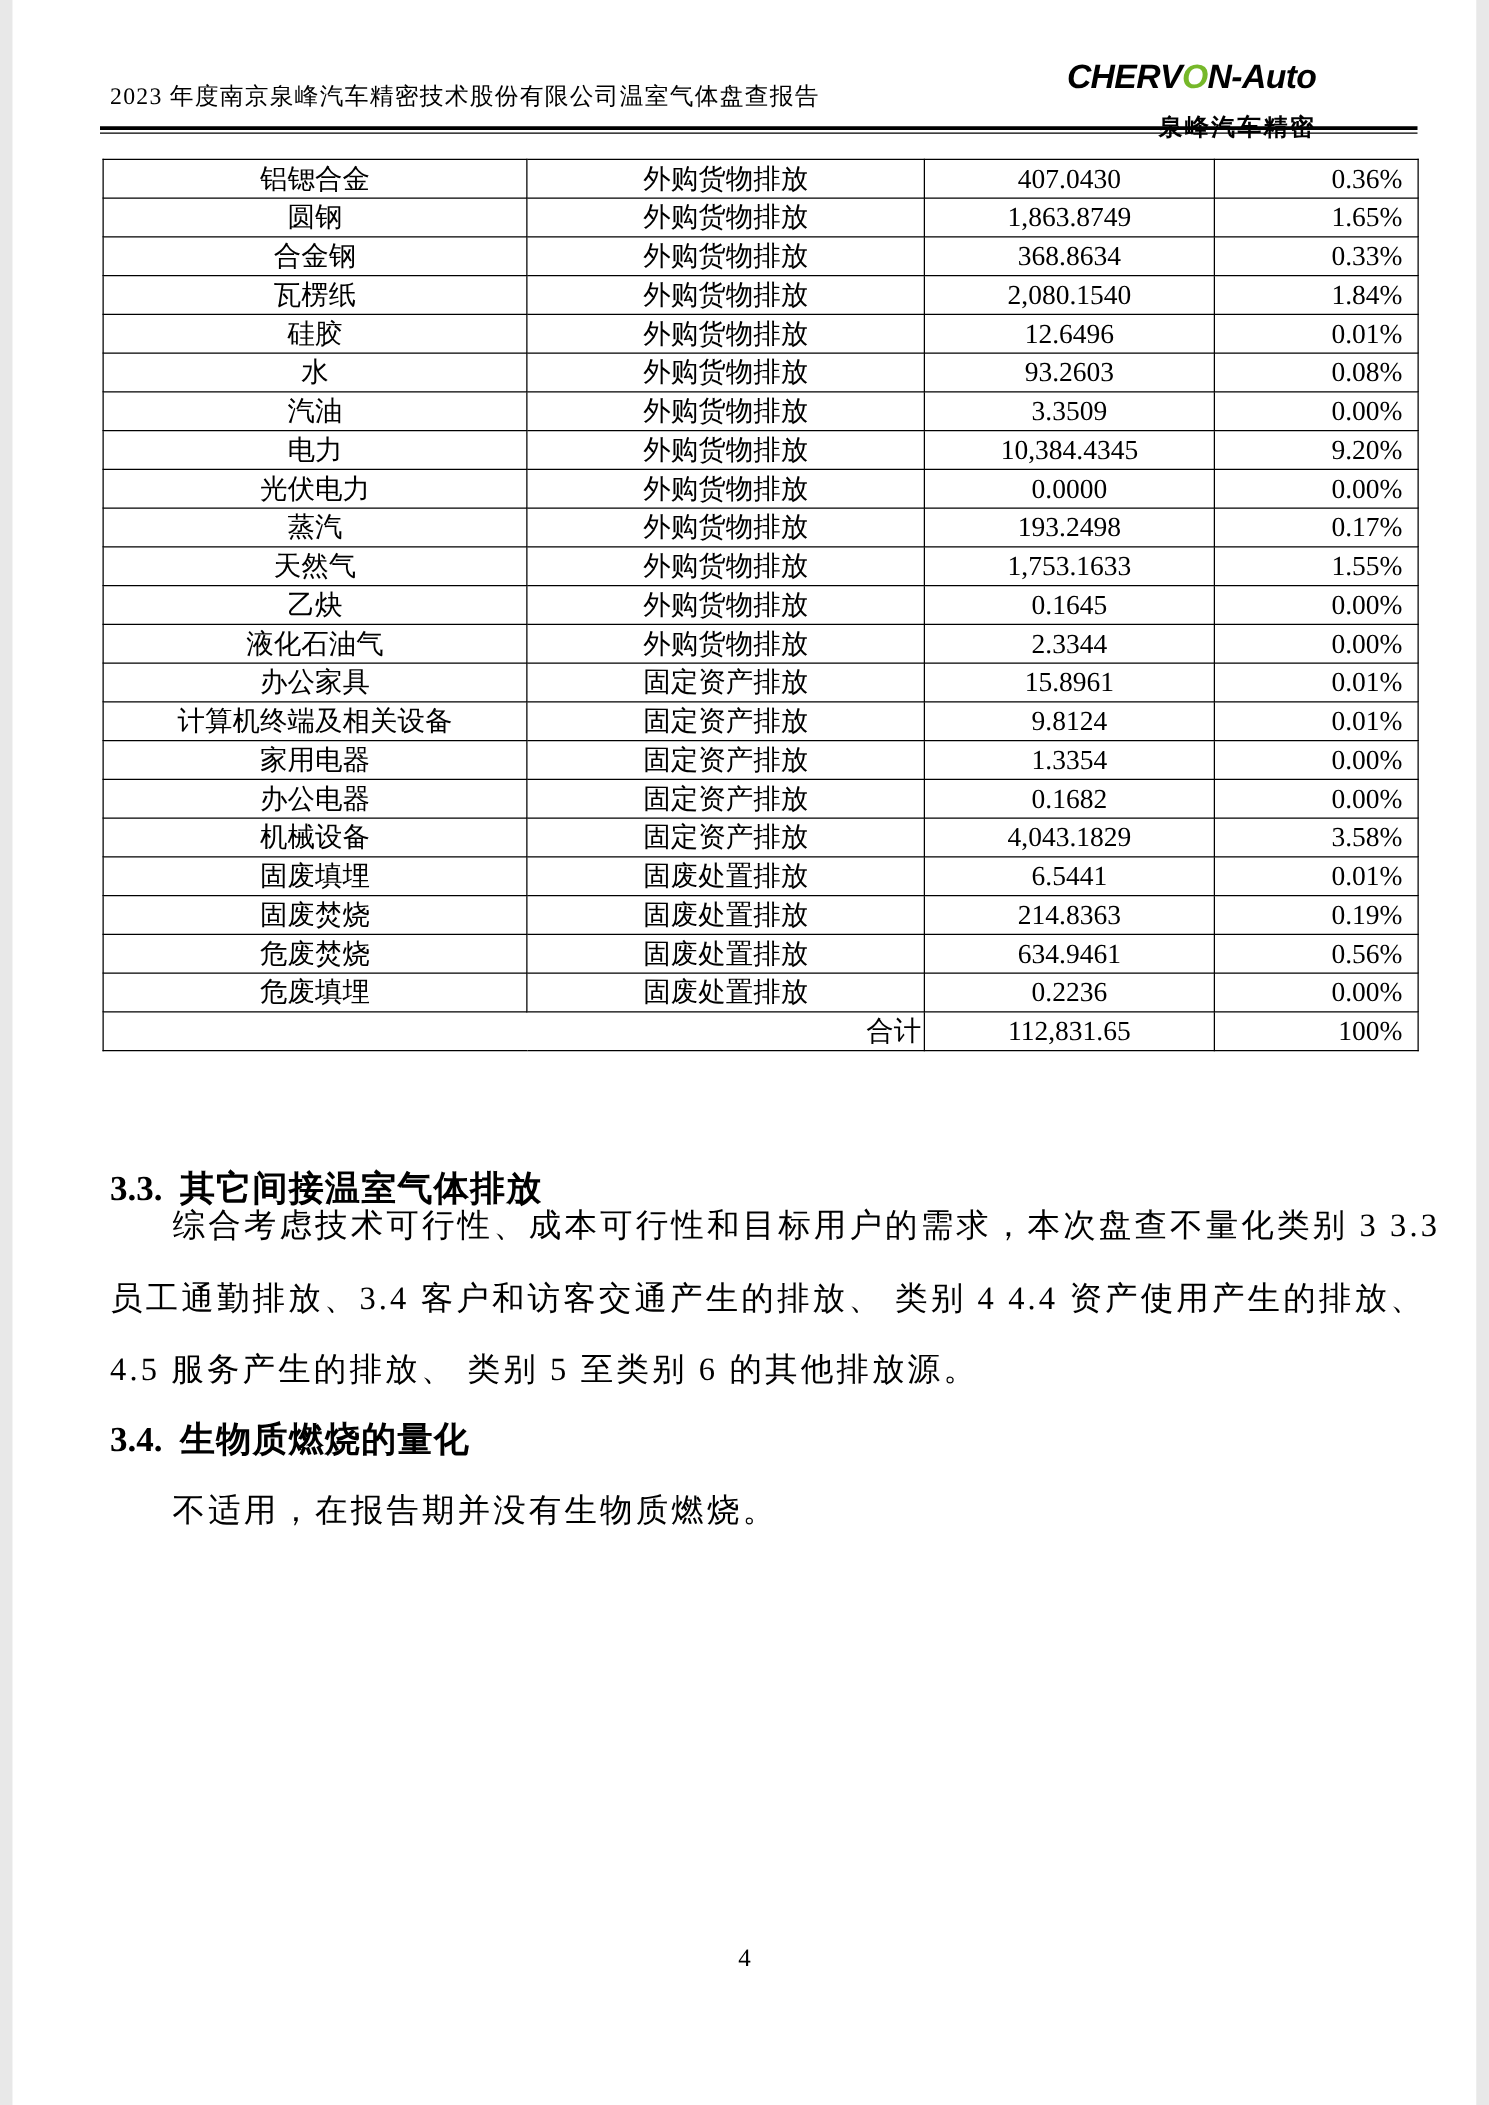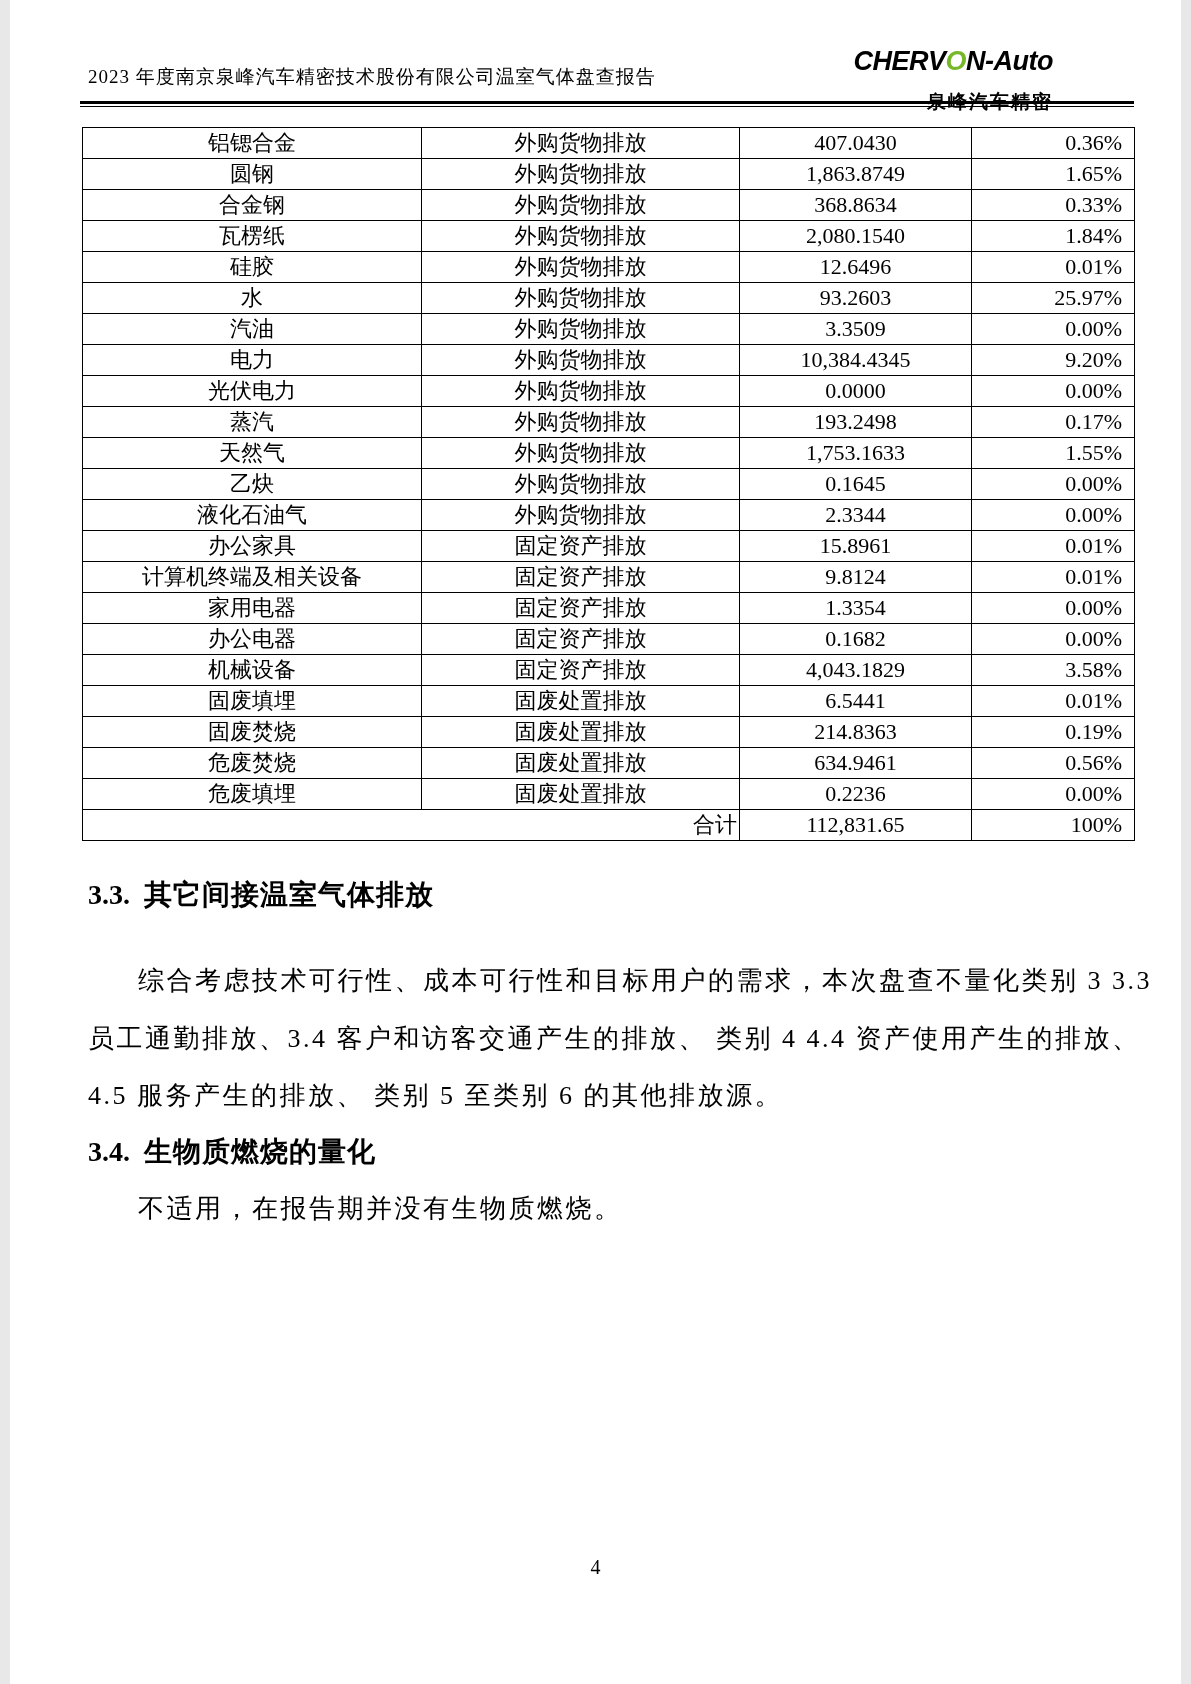--- a/index.html
+++ b/index.html
@@ -107,21 +107,21 @@
           <tr>
             <td>硅胶</td>
             <td>外购货物排放</td>
             <td>12.6496</td>
             <td class="percent">0.01%</td>
           </tr>
           <tr>
             <td>水</td>
             <td>外购货物排放</td>
             <td>93.2603</td>
-            <td class="percent">25.97%</td>
+            <td class="percent">0.08%</td>
           </tr>
           <tr>
             <td>汽油</td>
             <td>外购货物排放</td>
             <td>3.3509</td>
             <td class="percent">0.00%</td>
           </tr>
           <tr>
             <td>电力</td>
             <td>外购货物排放</td>
@@ -214,21 +214,21 @@
           </tr>
           <tr>
             <td class="total-label" colspan="2">合计</td>
             <td>112,831.65</td>
             <td class="percent">100%</td>
           </tr>
         </tbody>
     </table>
   </div>
 
-  <div class="section-heading" style="top:876px;text-align:center;">
+  <div class="section-heading" style="top:932px;text-align:center;">
     <span class="sec-num">3.3.</span><span>其它间接温室气体排放</span>
   </div>
   <div id="para-33">
       <div class="para-line indent" style="top: 963px;">综合考虑技术可行性、成本可行性和目标用户的需求，本次盘查不量化类别 3 3.3</div>
       <div class="para-line" style="top: 1021px;">员工通勤排放、3.4 客户和访客交通产生的排放、 类别 4 4.4 资产使用产生的排放、</div>
       <div class="para-line" style="top: 1078px;">4.5 服务产生的排放、 类别 5 至类别 6 的其他排放源。</div>
     </div>
 
   <div class="section-heading" style="top:1133px;">
     <span class="sec-num">3.4.</span><span>生物质燃烧的量化</span>

